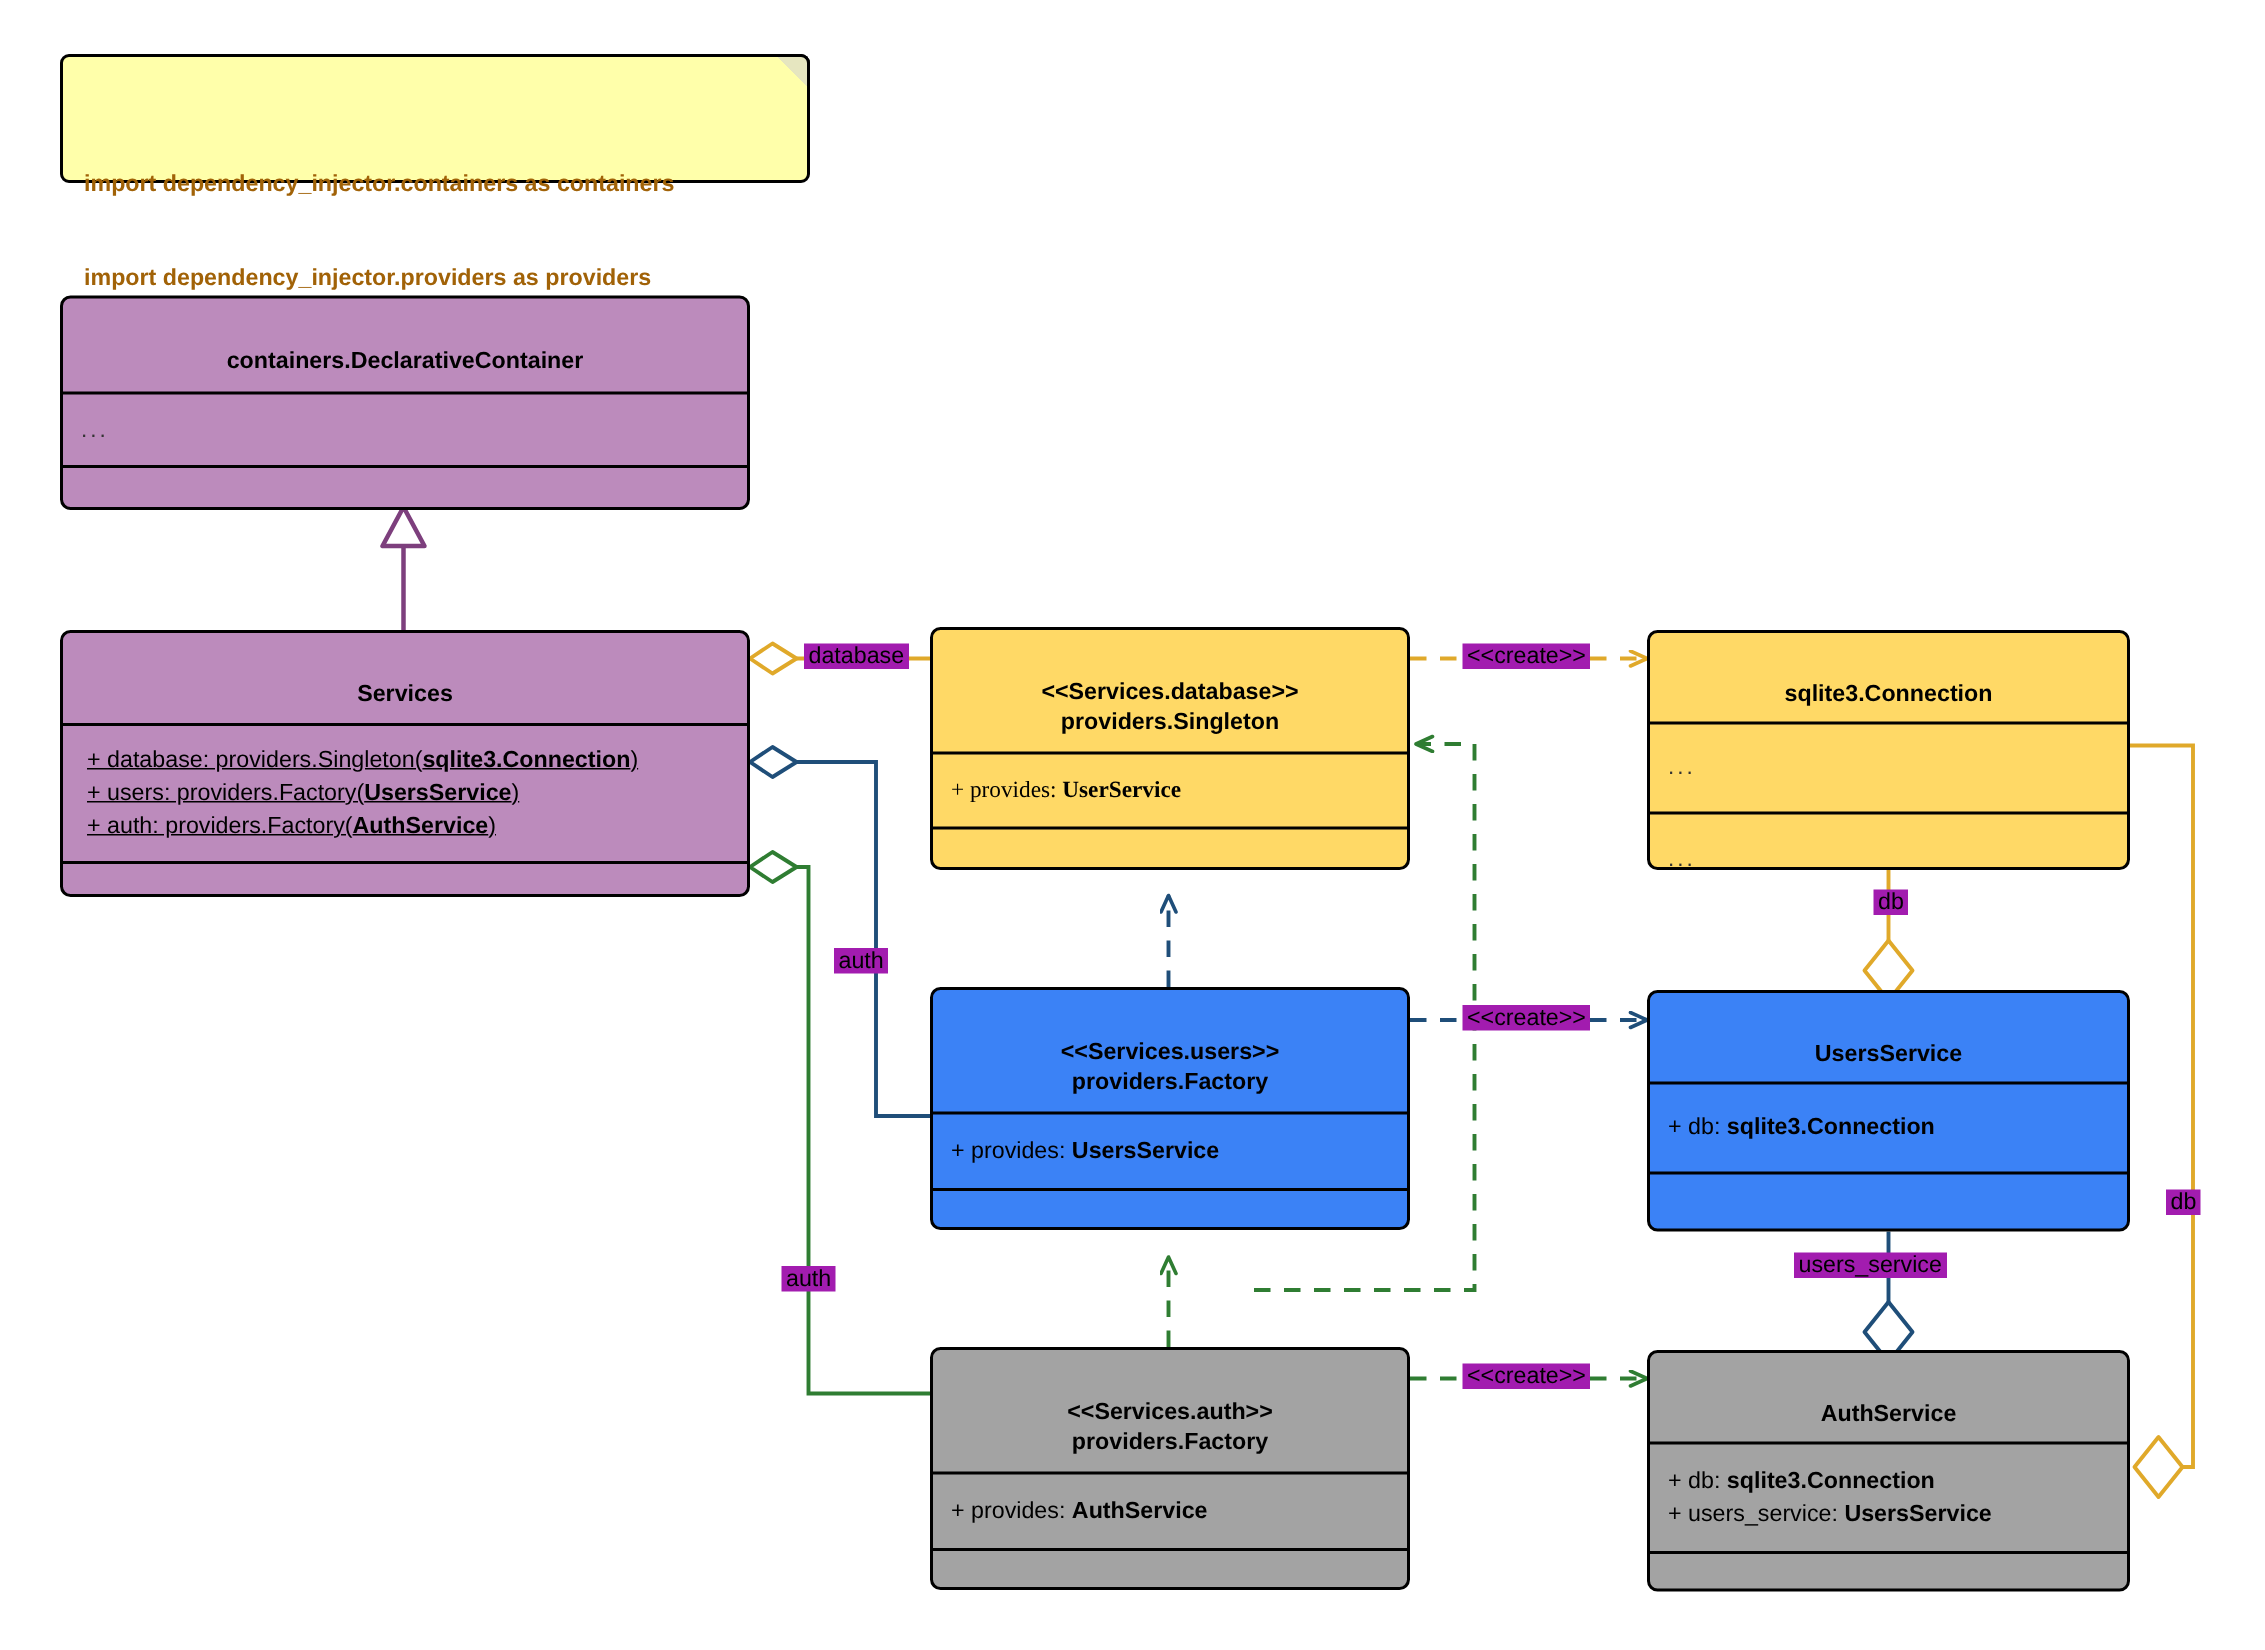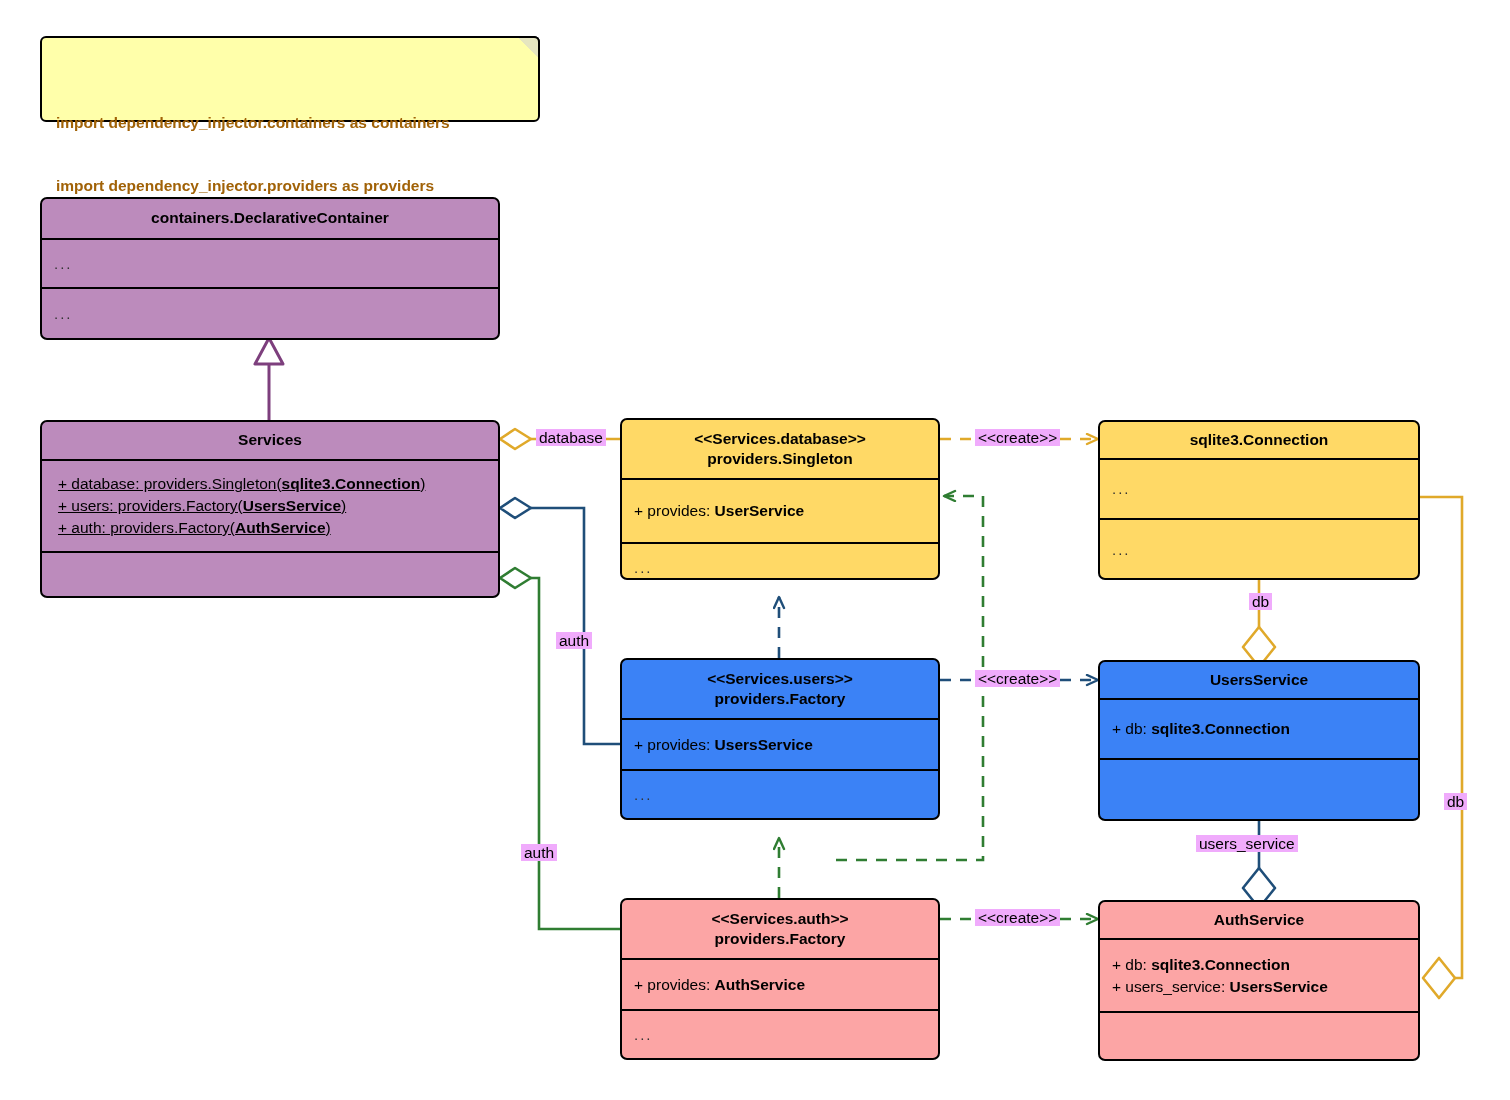--- a/index.html
+++ b/index.html
@@ -51,48 +51,49 @@
     text-align:left;
     font-weight:bold;
     font-size:15.5px;
     line-height:1.32;
     display:flex;
     flex-direction:column;
     align-items:center;
     justify-content:center;
     border-bottom:2.5px solid #000;
     padding:1px 6px;
+    margin-top:23px;
   }
   .cls .comp{
     box-sizing:border-box;
     font-size:15.5px;
     line-height:1.42;
     padding:8px 12px;
     display:flex;
     flex-direction:column;
     justify-content:center;
     border-bottom:2.5px solid #000;
   }
   .cls .comp:last-child{border-bottom:none;}
   .cls .comp .row{white-space:pre;}
   .cls .comp .row b{font-weight:bold;}
   .cls .comp.underlined .row{text-decoration:underline;}
   .cls .comp .dots{letter-spacing:2px;color:#333;font-size:15px;}
 
   .purple{background:#bc8bbc;}
   .yellow{background:#ffd966;}
   .blue{background:#3b82f6;}
-  .green{background:#fca5a5;}
+  .green{background:#a3a3a3;}
 
   
   .elabel{
     position:absolute;
     font-size:15.5px;
     color:#000;
-    background:#f0abfc;
+    background:#a21caf;
     padding:0 3px;
     white-space:nowrap;
     line-height:1.1;
   }
 </style>
 </head>
 <body>
 
 <div id="diagram">
 
@@ -195,21 +196,21 @@
     <div class="comp" style="height:45px;">
       <div class="row"></div>
     </div>
   </div>
 
   <div class="cls yellow" style="left:620px;top:418px;width:320px;height:162px;">
     <div class="hdr" style="height:60px;">
       <div>&lt;&lt;Services.database&gt;&gt;</div>
       <div>providers.Singleton</div>
     </div>
-    <div class="comp" style="height:64px;">
+    <div class="comp" style="height:50px;font-family:Liberation Serif, serif;">
       <div class="row"><span>+ provides: </span><b>UserService</b></div>
     </div>
     <div class="comp" style="height:48px;">
       <div class="row dots">...</div>
     </div>
   </div>
 
   <div class="cls yellow" style="left:1098px;top:420px;width:322px;height:160px;">
     <div class="hdr" style="height:38px;">sqlite3.Connection</div>
     <div class="comp" style="height:60px;">

